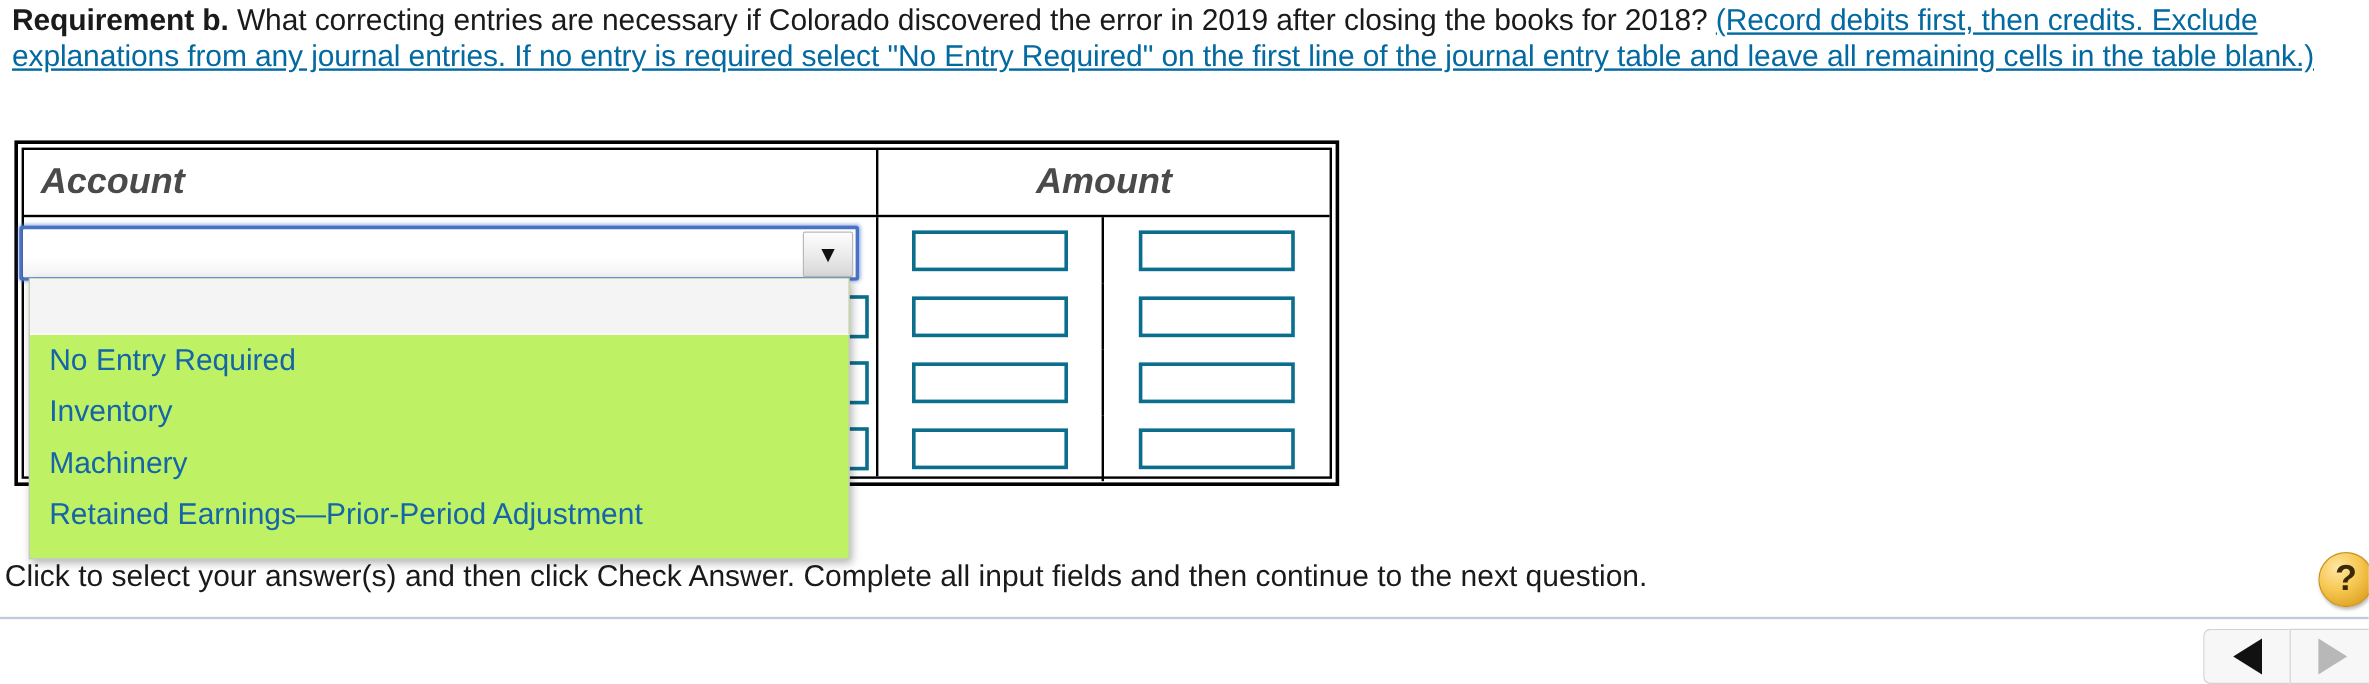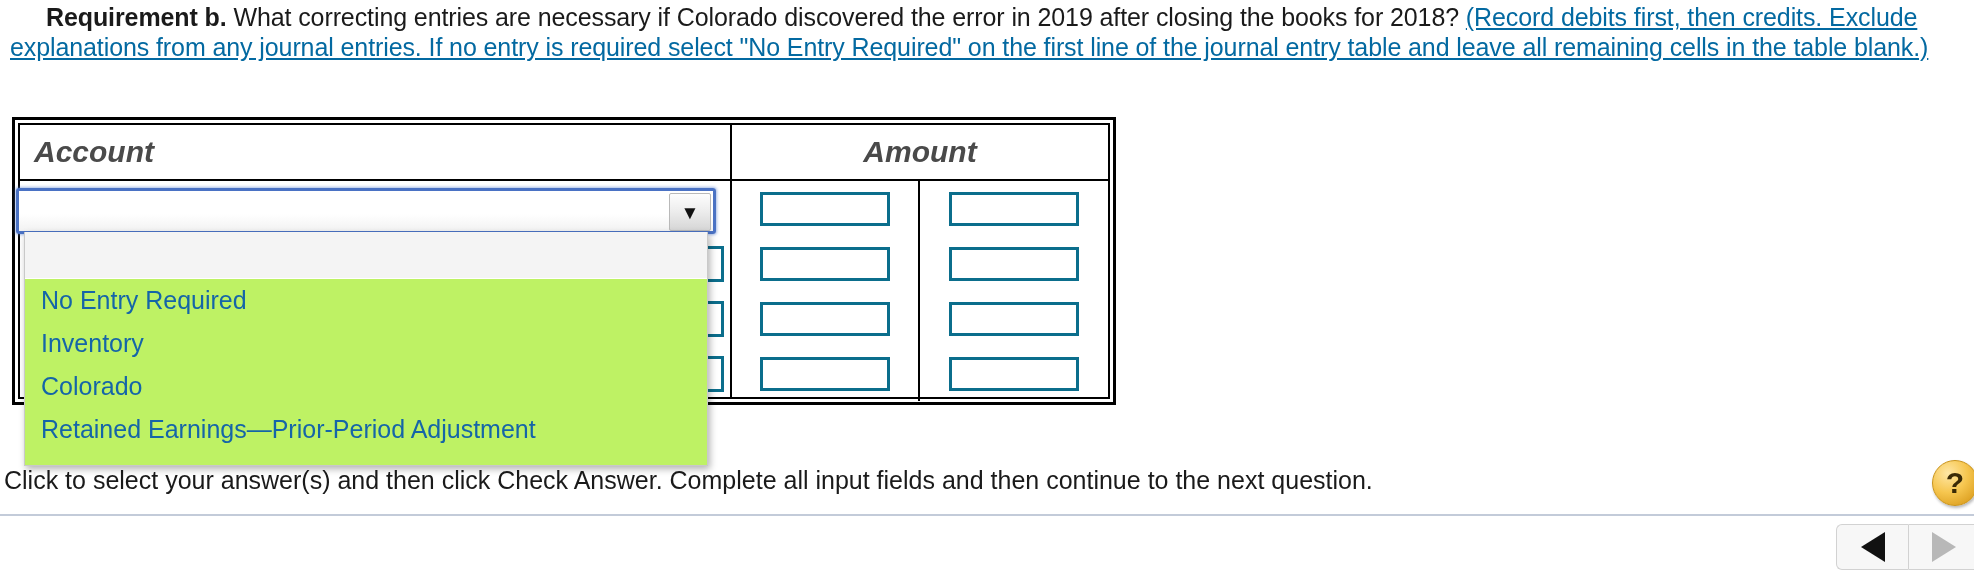--- a/index.html
+++ b/index.html
@@ -20,21 +20,21 @@
   #prompt {
     position: absolute;
     left: 10px;
     top: 2px;
     width: 1958px;
     font-size: 25px;
     line-height: 30px;
     color: #1a1a1a;
     letter-spacing: -0.1px;
   }
-  #prompt .bold   { font-weight: bold; margin-left: 36px; }
+  #prompt .bold   { font-weight: bold; }
   #prompt .green  { color: #0369a1; text-decoration: underline; }
 
   
   #journal-table {
     position: absolute;
     left: 12px;
     top: 117px;
     width: 1104px;
     height: 288px;
     border: 3px solid #000;
@@ -353,21 +353,21 @@
 
 <div id="account-select-wrap">
   <div id="account-select-value"></div>
   <div id="account-select-arrow">▼</div>
 </div>
 
 <div id="account-dropdown">
   <div id="dropdown-blank-option"></div>
   <div class="dd-option">No Entry Required</div>
   <div class="dd-option">Inventory</div>
-  <div class="dd-option">Colorado</div>
+  <div class="dd-option">Machinery</div>
   <div class="dd-option">Retained Earnings—Prior-Period Adjustment</div>
 </div>
 
 <div id="separator"></div>
 
 <div id="nav-bar">
   <div class="nav-btn prev">
     <span class="tri-left"></span>
   </div>
   <div class="nav-btn next">

